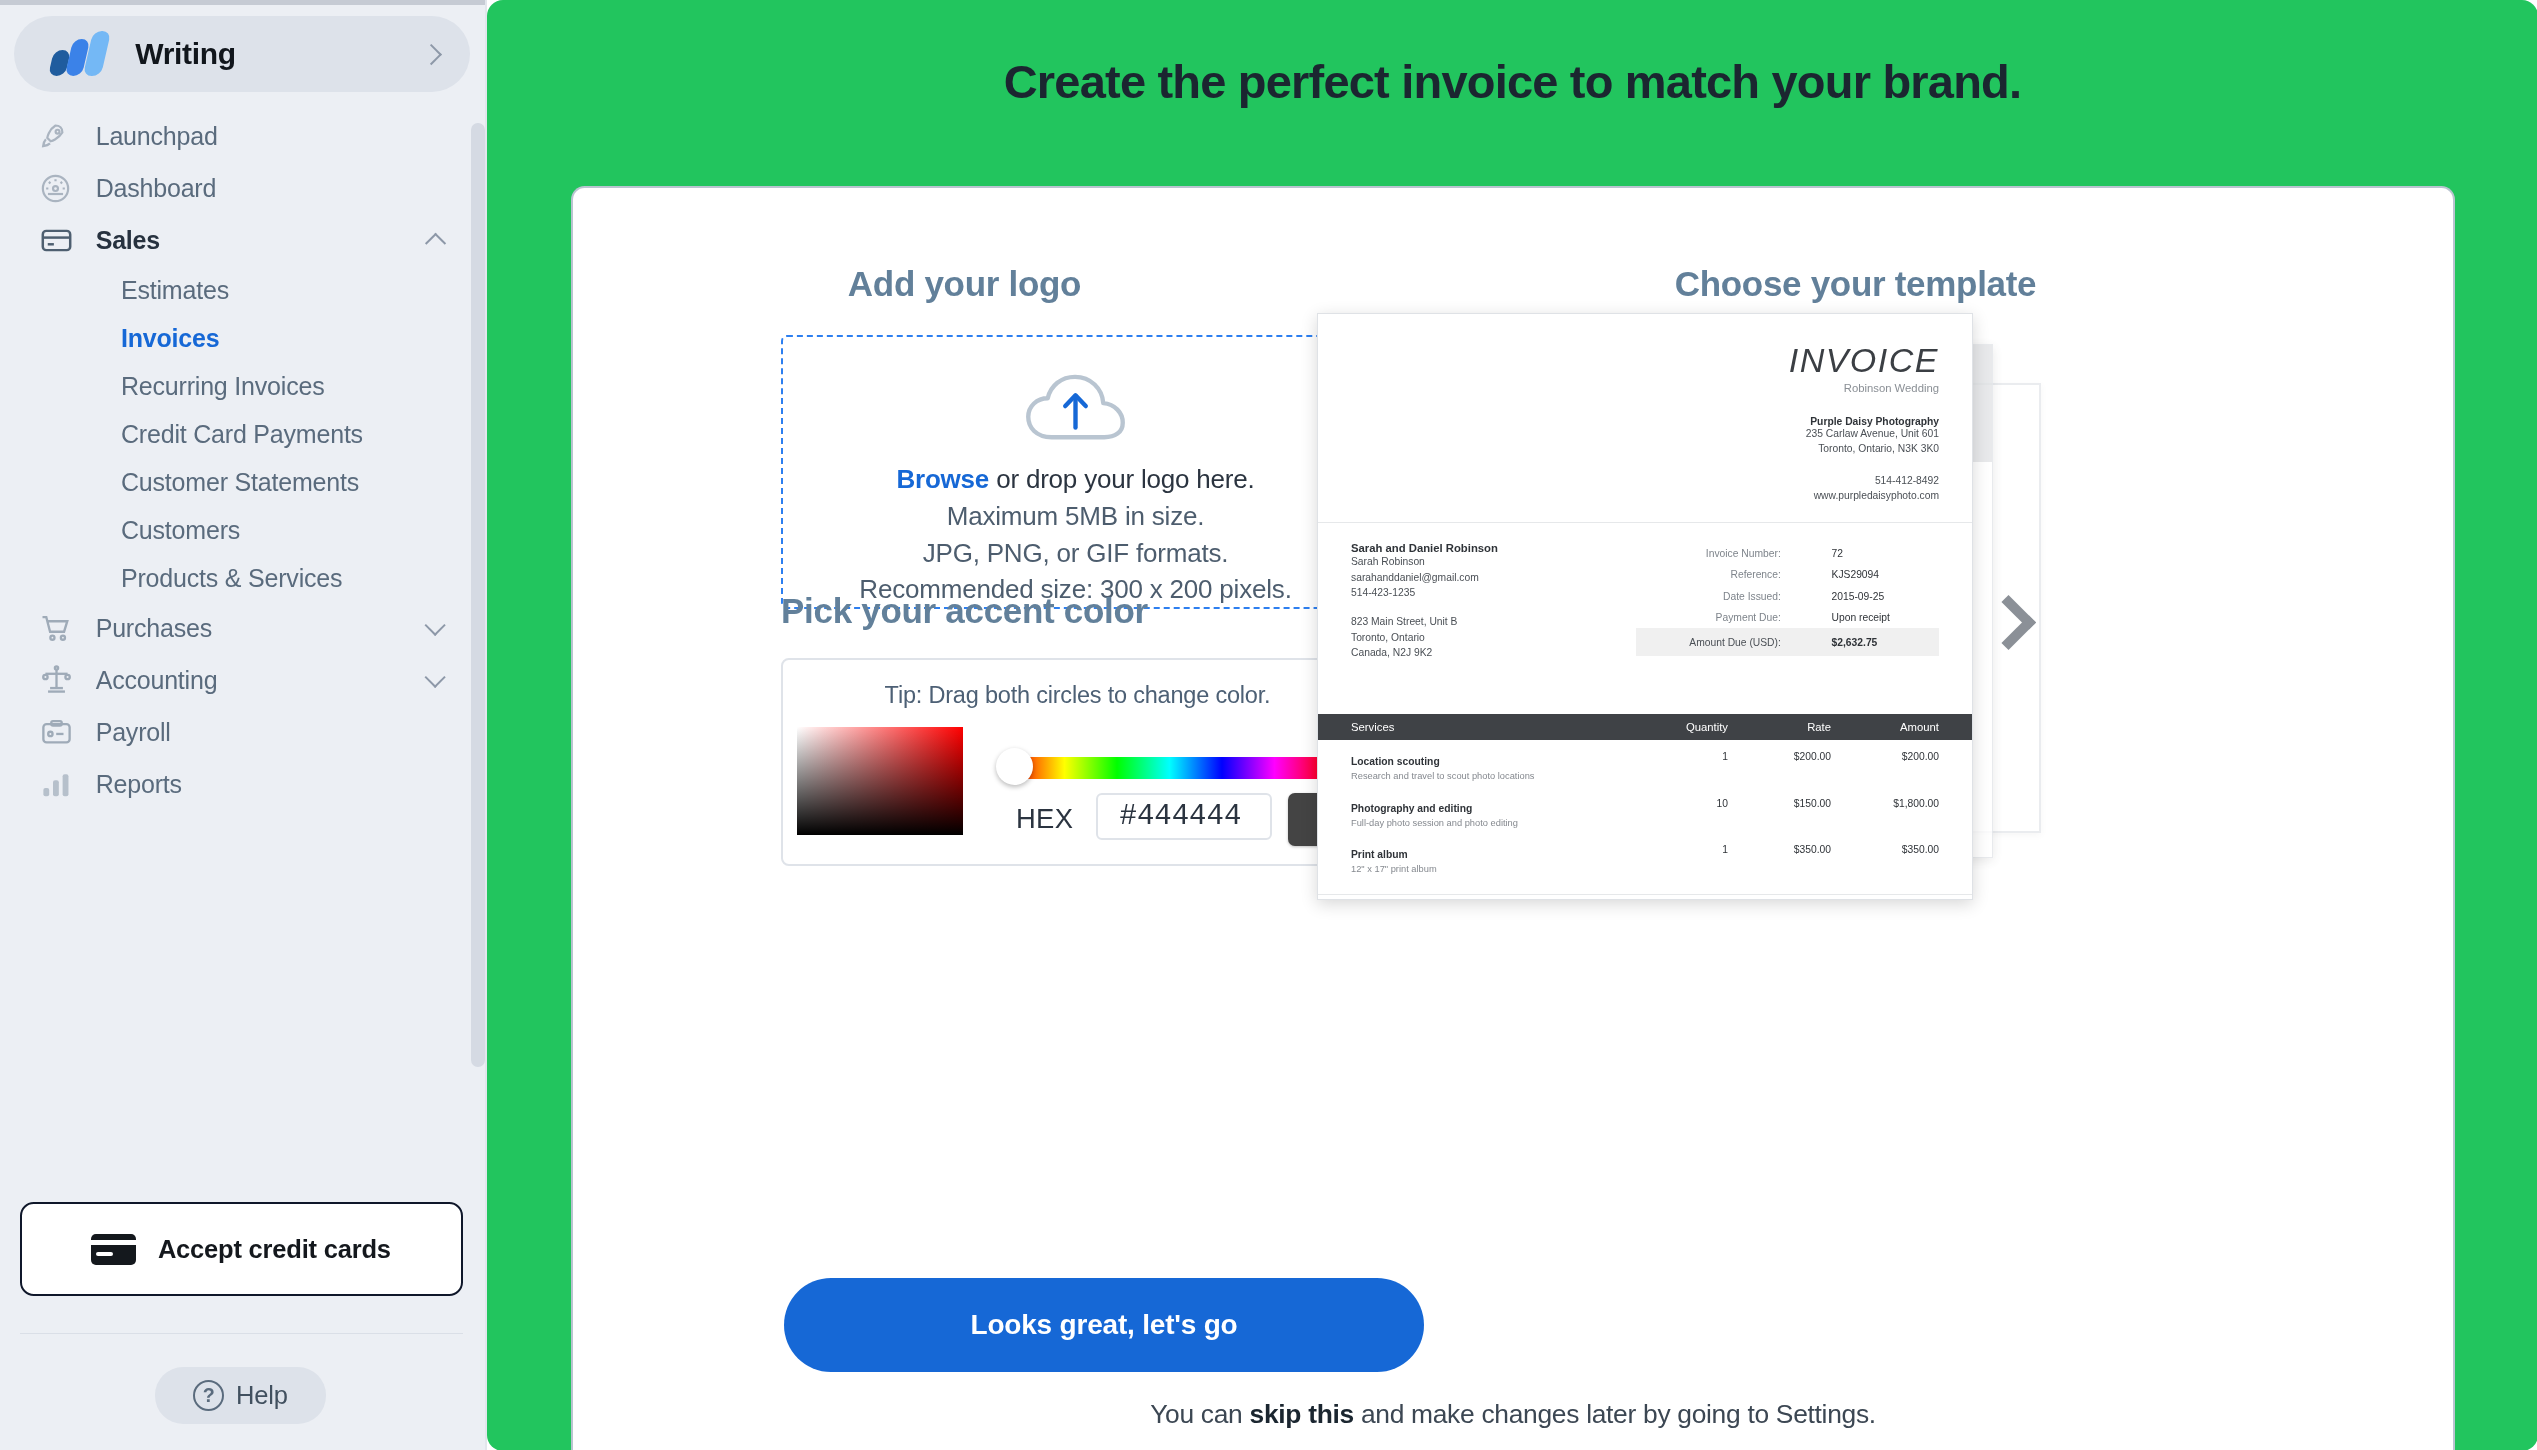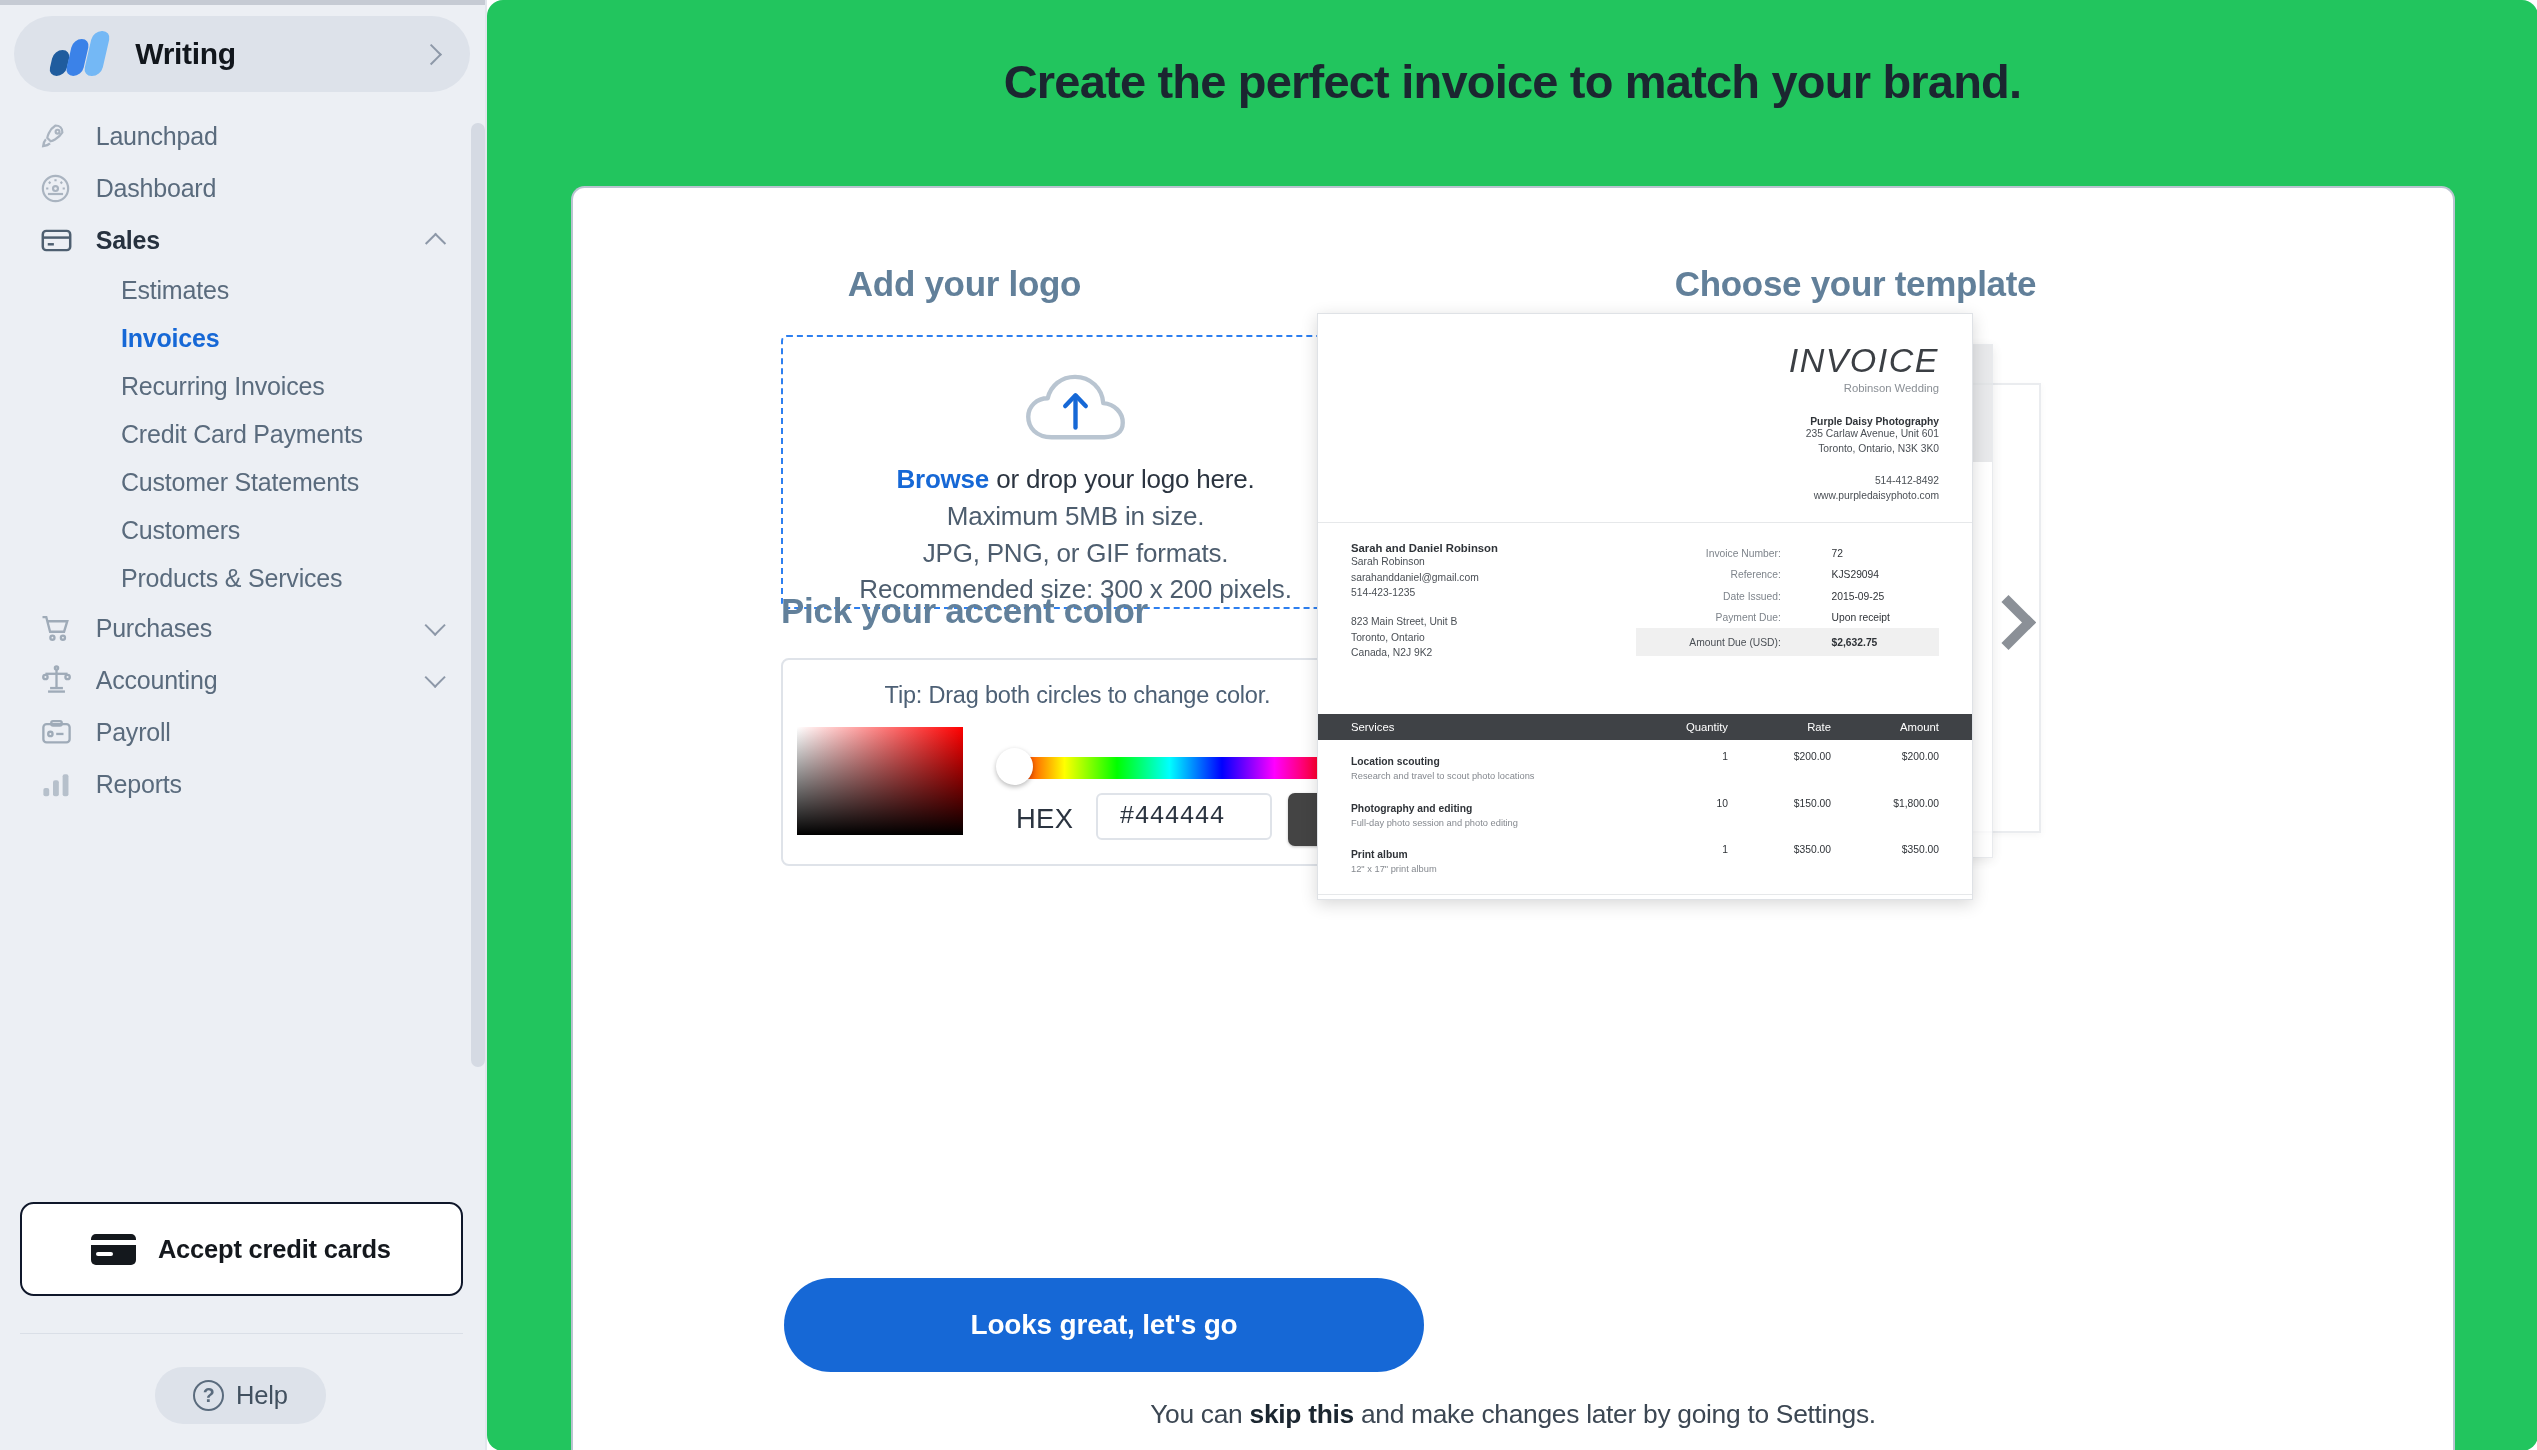--- a/index.html
+++ b/index.html
@@ -145,21 +145,21 @@
   }
   .hue-knob {
     position:absolute; left: 213px; top: 88px;
     width: 37px; height: 37px; background:#ffffff; border-radius:50%;
     box-shadow: 0 2px 4.9px rgba(0,0,0,0.28);
   }
   .hex-label { position:absolute; left: 233px; top: 143px; font-size: 27.4px; color:#2b3440; letter-spacing:0.3px; }
   .hex-input {
     position:absolute; left: 313px; top: 133px; width: 176px; height: 47px;
     border: 2px solid #dfe3e9; border-radius: 5.9px; background:#fff;
-    font-family: "Liberation Mono", monospace; font-size: 25px; color:#2b3440;
+    font-family: "Liberation Mono", monospace; font-size: 29px; color:#2b3440;
     padding-left: 21.5px; outline:none;
   }
   .swatch {
     position:absolute; left: 505px; top: 133px; width: 57px; height: 53px;
     background: #444444; border-radius: 6.9px; box-shadow: 0 1px 2.9px rgba(0,0,0,0.25);
   }
 
   
   .tpl-area { position:absolute; left: 744px; top: 125px; width: 1077px; height: 607px; }
   .tpl-back2 {

